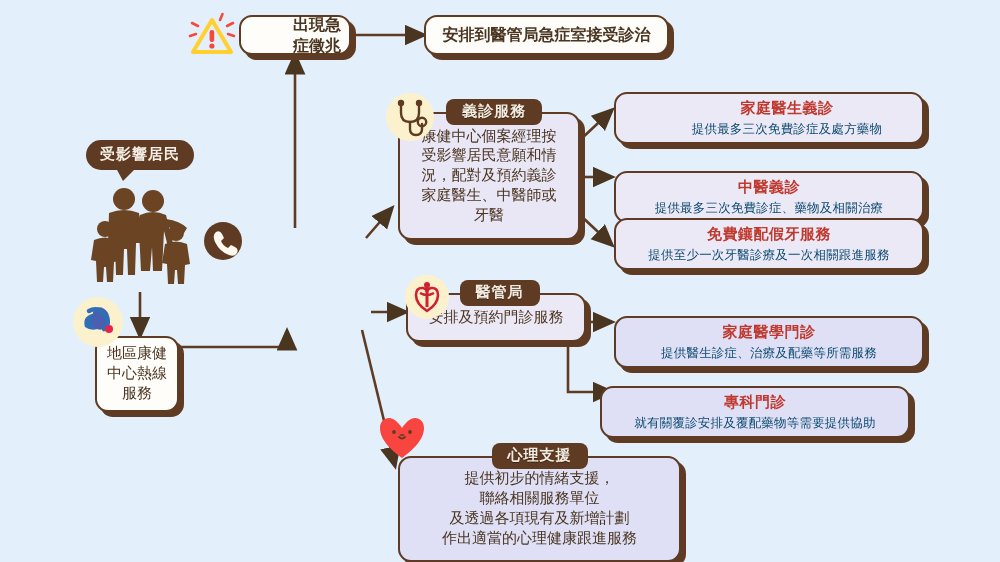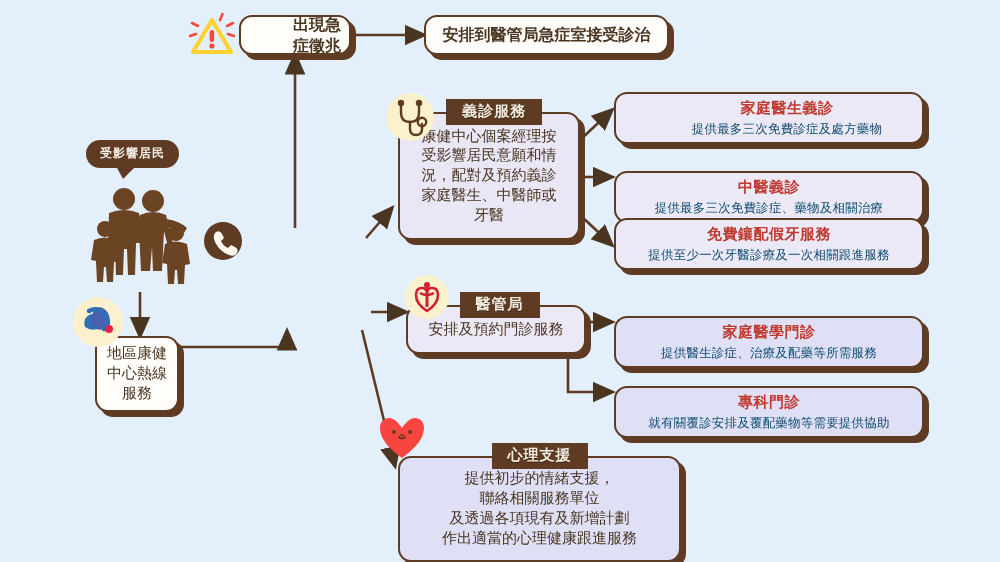--- a/index.html
+++ b/index.html
@@ -41,21 +41,21 @@
   .n-lav{background:#e9e6f6;}
   .n-lav2{background:#ece9f7;}
   .n-blue{background:#dfe0f6;margin-top:20px;}
 
   
   .pill{
     position:absolute;
     top:-15px;left:50%;transform:translateX(-50%);
     background:#5e3b22;
     color:#f2ece0;
-    border-radius:0;
+    border-radius:8px;
     padding:3px 16px 4px 16px;
     font-size:15px;
     font-weight:bold;
     letter-spacing:1px;
     white-space:nowrap;
     text-shadow:0 1px 0 #3a2413;
     z-index:4;
   }
 
   
@@ -63,21 +63,21 @@
     font-size:15px;font-weight:bold;color:#c0392f;margin-bottom:2px;letter-spacing:.5px;
   }
   .card-sub{font-size:12.5px;color:#0c4a6e;letter-spacing:.2px;}
 
   
   .bubble{
     position:absolute;
     background:#5e3b22;color:#f4efe6;
     border-radius:16px;
     padding:5px 14px 6px 14px;
-    font-size:12px;font-weight:bold;letter-spacing:1px;
+    font-size:15px;font-weight:bold;letter-spacing:1px;
     white-space:nowrap;
   }
   .bubble:after{
     content:"";position:absolute;left:30px;bottom:-11px;
     width:0;height:0;
     border-left:7px solid transparent;
     border-right:13px solid transparent;
     border-top:13px solid #5e3b22;
   }
 
@@ -229,21 +229,21 @@
   <div class="badge" style="left:405px;top:275px;width:44px;height:44px;">
     <div class="badge-circle" style="left:0;top:0;width:44px;height:44px;"></div>
     <svg viewBox="0 0 44 44" width="44" height="44">
       <path d="M22,36 q-11,-7 -11,-16 q0,-7 6,-7 q4,0 5,4 q1,-4 5,-4 q6,0 6,7 q0,9 -11,16 z" fill="none" stroke="#cf2030" stroke-width="2.6"></path>
       <rect x="20.5" y="12" width="3" height="20" fill="#cf2030"></rect>
       <circle cx="22" cy="10" r="3" fill="#cf2030"></circle>
       <path d="M15,18 q7,4 14,0" fill="none" stroke="#cf2030" stroke-width="2.4"></path>
     </svg>
   </div>
 
-  <div class="node n-lav2" style="left:406px;top:305px;width:180px;height:49px;">
+  <div class="node n-lav2" style="left:406px;top:293px;width:180px;height:49px;">
     <div class="pill" style="left:52%;">醫管局</div>
     <div class="body txt-md">
       <div>安排及預約門診服務</div>
     </div>
   </div>
 
   <div class="badge" style="left:378px;top:415px;width:48px;height:46px;">
     <svg viewBox="0 0 48 46" width="48" height="46">
       <path d="M24,43 C6,30 2,20 2,13 C2,5 9,1 15,4 C19,6 22,10 24,13 C26,10 29,6 33,4 C39,1 46,5 46,13 C46,20 42,30 24,43 Z" fill="#f9453f"></path>
       <circle cx="16" cy="17" r="1.9" fill="#5e3b22"></circle>
@@ -284,20 +284,20 @@
     </div>
   </div>
 
   <div class="node n-blue" style="left:614px;top:296px;width:310px;height:52px;">
     <div class="body">
       <div class="card-title">家庭醫學門診</div>
       <div class="card-sub">提供醫生診症、治療及配藥等所需服務</div>
     </div>
   </div>
 
-  <div class="node n-blue" style="left:614px;top:366px;width:310px;height:52px;">
+  <div class="node n-blue" style="left:600px;top:366px;width:310px;height:52px;">
     <div class="body">
       <div class="card-title">專科門診</div>
       <div class="card-sub">就有關覆診安排及覆配藥物等需要提供協助</div>
     </div>
   </div>
 
 </div>
 
 </body></html>

